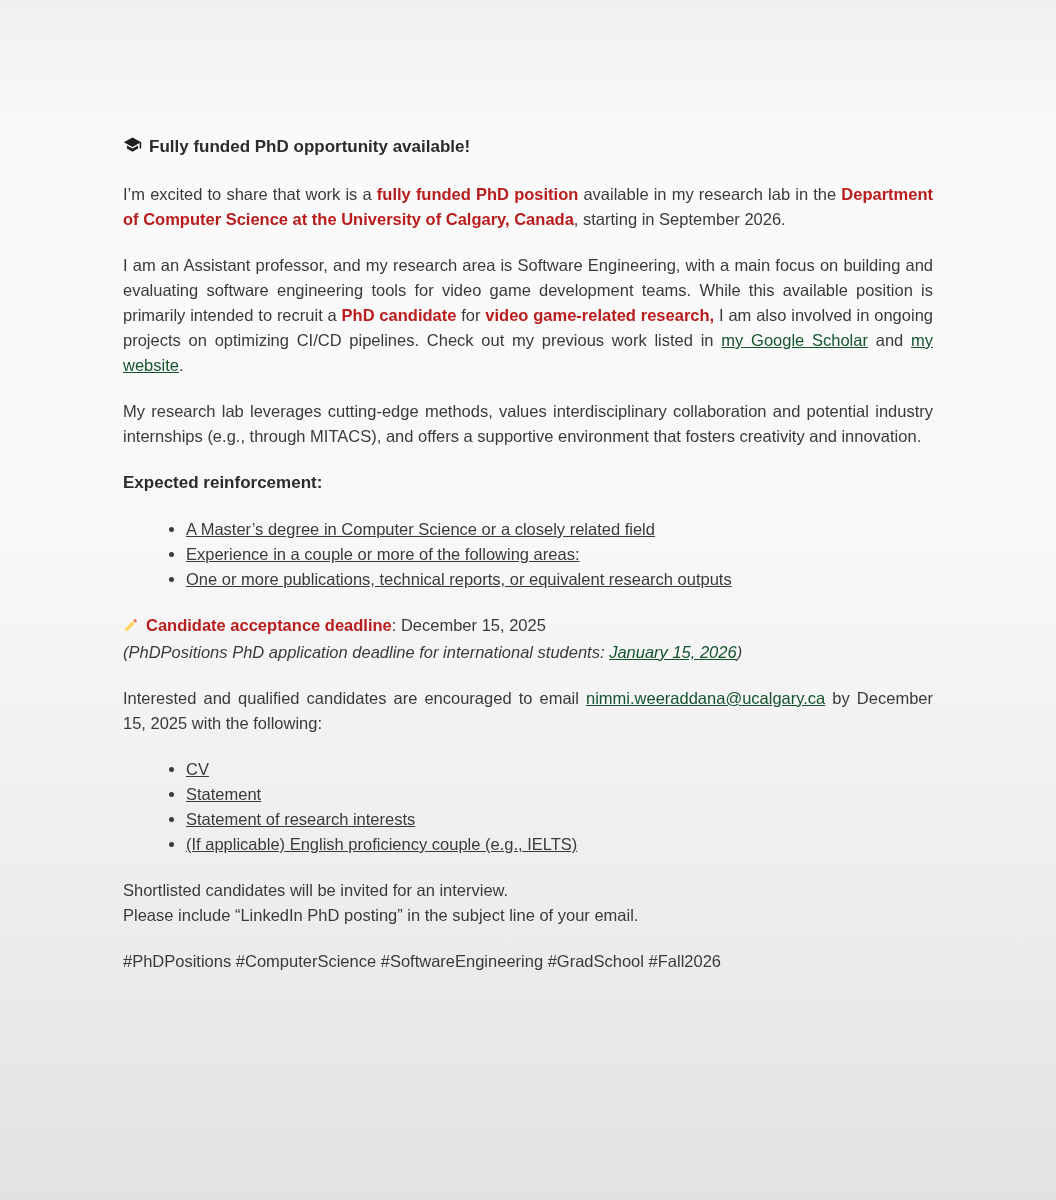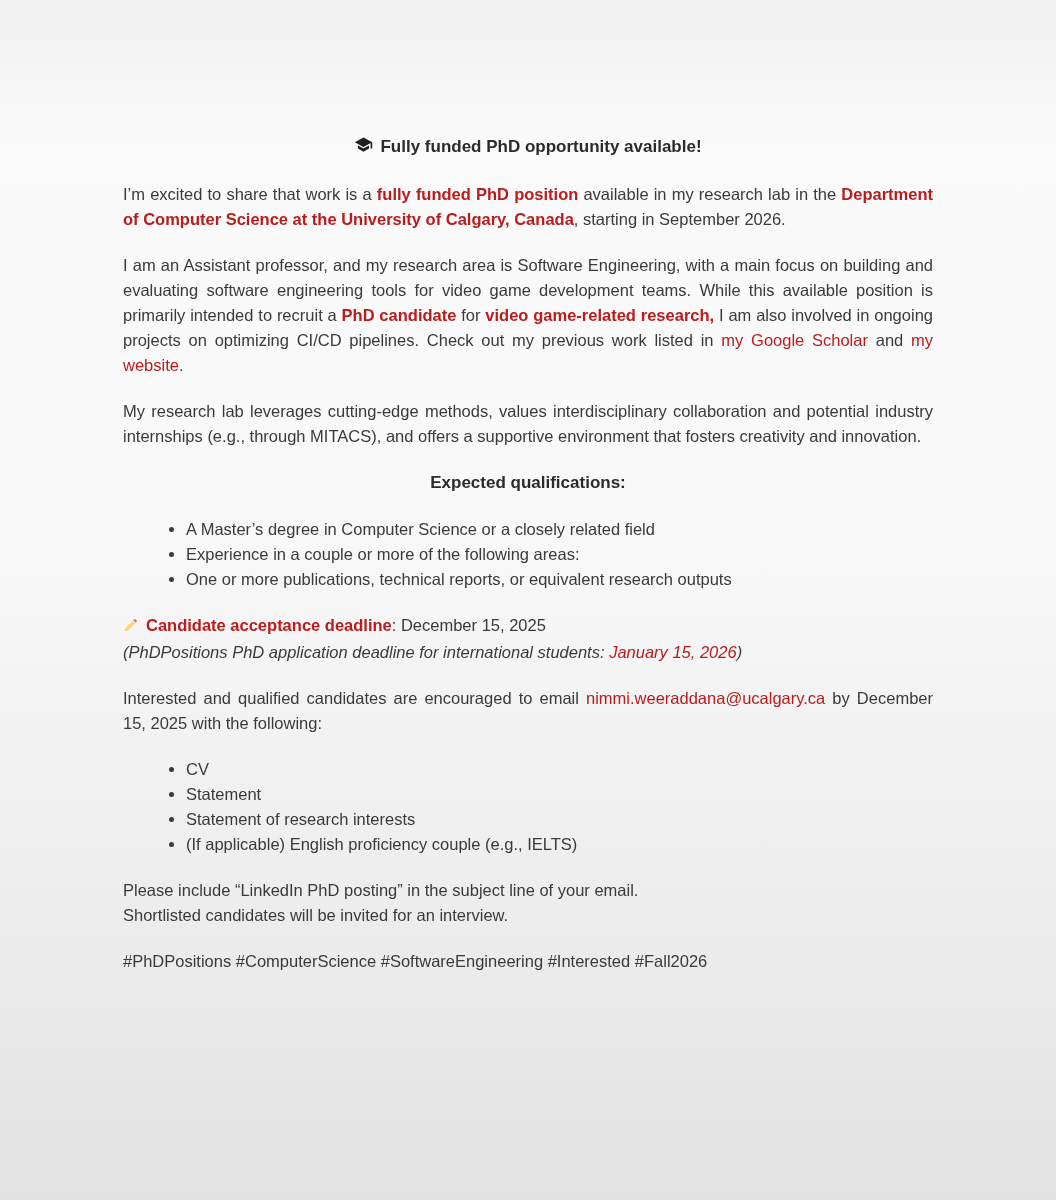--- a/index.html
+++ b/index.html
@@ -16,36 +16,38 @@
     padding: 134px 123px 0 123px;
     font-size: 16.5px;
     line-height: 25px;
   }
   h1, h2 {
     font-size: 17px;
     font-weight: bold;
     color: #2b2b2b;
     margin: 0 0 21px 0;
     line-height: 25px;
-    text-align: center;
+    text-align: left;
   }
   h2 { margin: 0 0 22px 0; }
   p.para {
     margin: 0 0 21px 0;
     text-align: justify;
   }
   strong { color: #b91c1c; }
   a.link {
-    color: #b91c1c;
+    color: #14532d;
+    text-decoration: underline;
     cursor: pointer;
   }
   ul.l1 {
     margin: 0 0 21px 0;
     padding-left: 63px;
     list-style-type: disc;
+    text-decoration: underline;
   }
   ul.l2 {
     margin: 0;
     padding-left: 61px;
     list-style-type: circle;
   }
   li {
     text-align: justify;
     line-height: 25px;
   }
@@ -66,21 +68,21 @@
   <h1><span class="icon-svg"><svg width="19" height="19" viewBox="0 0 24 24">
           <path fill="#1f1f1f" d="M5 13.18v4L12 21l7-3.82v-4L12 17l-7-3.82zM12 3 1 9l11 6 9-4.91V17h2V9L12 3z"></path>
         </svg></span><span>Fully funded PhD opportunity available!</span></h1>
 
   <p class="para"><span>I’m excited to share that work is a </span><strong>fully funded PhD position</strong><span> available in my research lab in the </span><strong>Department of Computer Science at the University of Calgary, Canada</strong><span>, starting in September 2026.</span></p>
 
   <p class="para"><span>I am an Assistant professor, and my research area is Software Engineering, with a main focus on building and evaluating software engineering tools for video game development teams. While this available position is primarily intended to recruit a </span><strong>PhD candidate</strong><span> for </span><strong>video game-related research,</strong><span> I am also involved in ongoing projects on optimizing CI/CD pipelines. Check out my previous work listed in </span><a class="link">my Google Scholar</a><span> and </span><a class="link">my website</a><span>.</span></p>
 
   <p class="para">My research lab leverages cutting-edge methods, values interdisciplinary collaboration and potential industry internships (e.g., through MITACS), and offers a supportive environment that fosters creativity and innovation.</p>
 
-  <h2>Expected qualifications:</h2>
+  <h2>Expected reinforcement:</h2>
 
   <ul class="l1">
     <li>A Master’s degree in Computer Science or a closely related field</li>
     <li><span>Experience in a couple or more of the following areas:</span>
     </li>
     <li>One or more publications, technical reports, or equivalent research outputs</li>
   </ul>
 
   <div class="dates-block">
     <div class="date-line"><span class="icon-svg"><svg width="16" height="16" viewBox="0 0 24 24">
@@ -93,19 +95,19 @@
   <p class="para"><span>Interested and qualified candidates are encouraged to email </span><a class="link">nimmi.weeraddana@ucalgary.ca</a><span> by December 15, 2025 with the following:</span></p>
 
   <ul class="l1">
     <li>CV</li>
     <li>Statement</li>
     <li>Statement of research interests</li>
     <li>(If applicable) English proficiency couple (e.g., IELTS)</li>
   </ul>
 
   <div class="closing-block">
+    <div>Shortlisted candidates will be invited for an interview.</div>
     <div>Please include “LinkedIn PhD posting” in the subject line of your email.</div>
-    <div>Shortlisted candidates will be invited for an interview.</div>
   </div>
 
-  <p class="hashtags">#PhDPositions #ComputerScience #SoftwareEngineering #Interested #Fall2026</p>
+  <p class="hashtags">#PhDPositions #ComputerScience #SoftwareEngineering #GradSchool #Fall2026</p>
 
 </div>
 
 </body></html>

